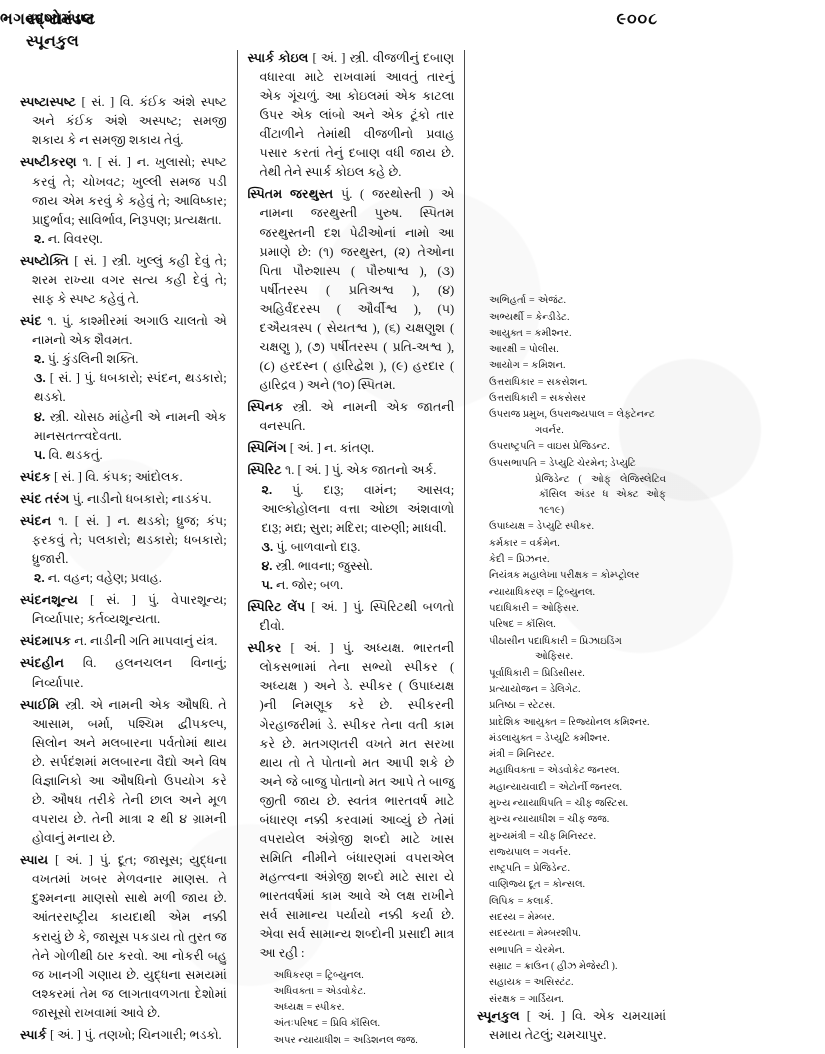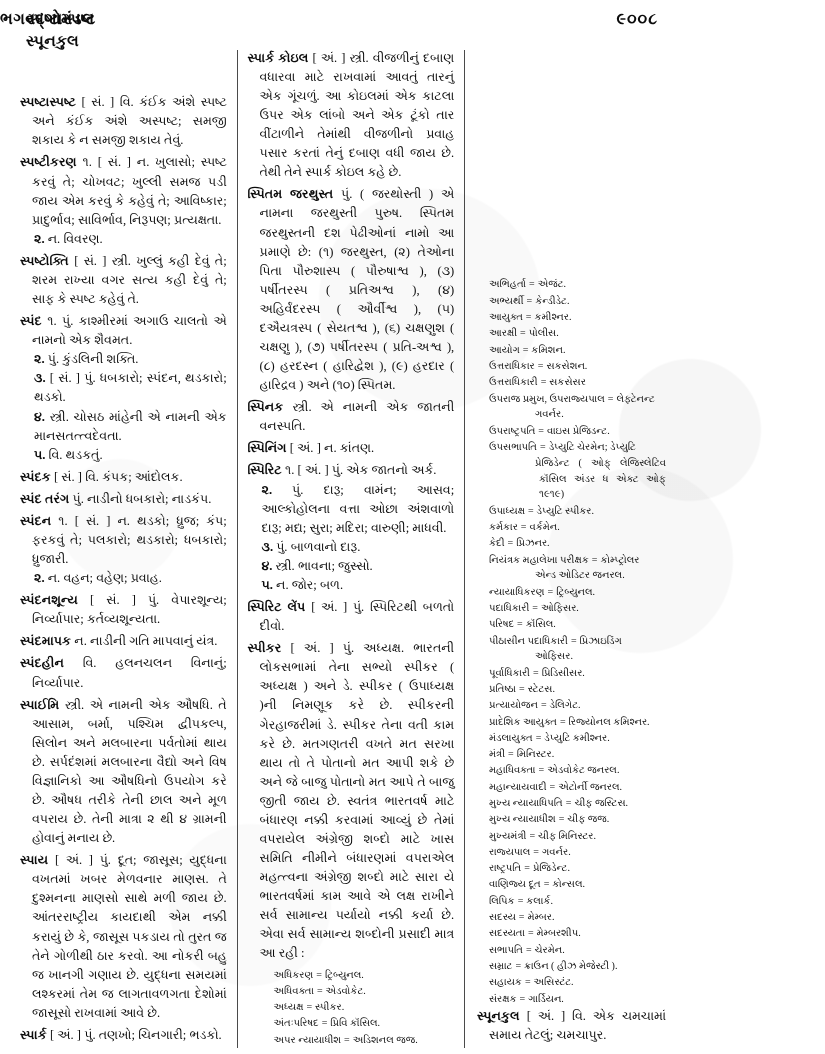--- a/index.html
+++ b/index.html
@@ -200,28 +200,28 @@
           <li><span>આરક્ષી</span><span class="eq">=</span><span>પોલીસ.</span></li>
           <li><span>આયોગ</span><span class="eq">=</span><span>કમિશન.</span></li>
           <li><span>ઉત્તરાધિકાર</span><span class="eq">=</span><span>સકસેશન.</span></li>
           <li><span>ઉત્તરાધિકારી</span><span class="eq">=</span><span>સકસેસર</span></li>
           <li><span>ઉપરાજ પ્રમુખ, ઉપરાજ્યપાલ</span><span class="eq">=</span><span>લેફ્ટેનન્ટ</span><span class="gloss-indent">ગવર્નર.</span></li>
           <li><span>ઉપરાષ્ટ્રપતિ</span><span class="eq">=</span><span>વાઇસ પ્રેજિડન્ટ.</span></li>
           <li><span>ઉપસભાપતિ</span><span class="eq">=</span><span>ડેપ્યુટિ ચેરમેન; ડેપ્યુટિ</span><span class="gloss-indent">પ્રેજિડેન્ટ ( ઓફ્ લેજિસ્લેટિવ કૉંસિલ અંડર ધ એક્ટ ઓફ્ ૧૯૧૯)</span></li>
           <li><span>ઉપાધ્યક્ષ</span><span class="eq">=</span><span>ડેપ્યુટિ સ્પીકર.</span></li>
           <li><span>કર્મકાર</span><span class="eq">=</span><span>વર્કમેન.</span></li>
           <li><span>કેદી</span><span class="eq">=</span><span>પ્રિઝનર.</span></li>
-          <li><span>નિયંત્રક મહાલેખા પરીક્ષક</span><span class="eq">=</span><span>કોમ્પ્ટ્રોલર</span><span class="gloss-indent">એન્ડ ઓડિટર જનરલ.</span></li>
+          <li><span>નિયંત્રક મહાલેખા પરીક્ષક</span><span class="eq">=</span><span>કોમ્પ્ટ્રોલર</span></li>
           <li><span>ન્યાયાધિકરણ</span><span class="eq">=</span><span>ટ્રિબ્યુનલ.</span></li>
           <li><span>પદાધિકારી</span><span class="eq">=</span><span>ઓફિસર.</span></li>
           <li><span>પરિષદ</span><span class="eq">=</span><span>કૉંસિલ.</span></li>
           <li><span>પીઠાસીન પદાધિકારી</span><span class="eq">=</span><span>પ્રિઝાઇડિંગ</span><span class="gloss-indent">ઓફિસર.</span></li>
           <li><span>પૂર્વાધિકારી</span><span class="eq">=</span><span>પ્રિડિસીસર.</span></li>
+          <li><span>પ્રત્યાયોજન</span><span class="eq">=</span><span>ડેલિગેટ.</span></li>
           <li><span>પ્રતિષ્ઠા</span><span class="eq">=</span><span>સ્ટેટસ.</span></li>
-          <li><span>પ્રત્યાયોજન</span><span class="eq">=</span><span>ડેલિગેટ.</span></li>
           <li><span>પ્રાદેશિક આયુક્ત</span><span class="eq">=</span><span>રિજ્યોનલ કમિશ્નર.</span></li>
           <li><span>મંડલાયુક્ત</span><span class="eq">=</span><span>ડેપ્યુટિ કમીશ્નર.</span></li>
           <li><span>મંત્રી</span><span class="eq">=</span><span>મિનિસ્ટર.</span></li>
           <li><span>મહાધિવક્તા</span><span class="eq">=</span><span>એડવોકેટ જનરલ.</span></li>
           <li><span>મહાન્યાયવાદી</span><span class="eq">=</span><span>એટોર્ની જનરલ.</span></li>
           <li><span>મુખ્ય ન્યાયાધિપતિ</span><span class="eq">=</span><span>ચીફ જસ્ટિસ.</span></li>
           <li><span>મુખ્ય ન્યાયાધીશ</span><span class="eq">=</span><span>ચીફ જજ.</span></li>
           <li><span>મુખ્યમંત્રી</span><span class="eq">=</span><span>ચીફ મિનિસ્ટર.</span></li>
           <li><span>રાજ્યપાલ</span><span class="eq">=</span><span>ગવર્નર.</span></li>
           <li><span>રાષ્ટ્રપતિ</span><span class="eq">=</span><span>પ્રેજિડેન્ટ.</span></li>

